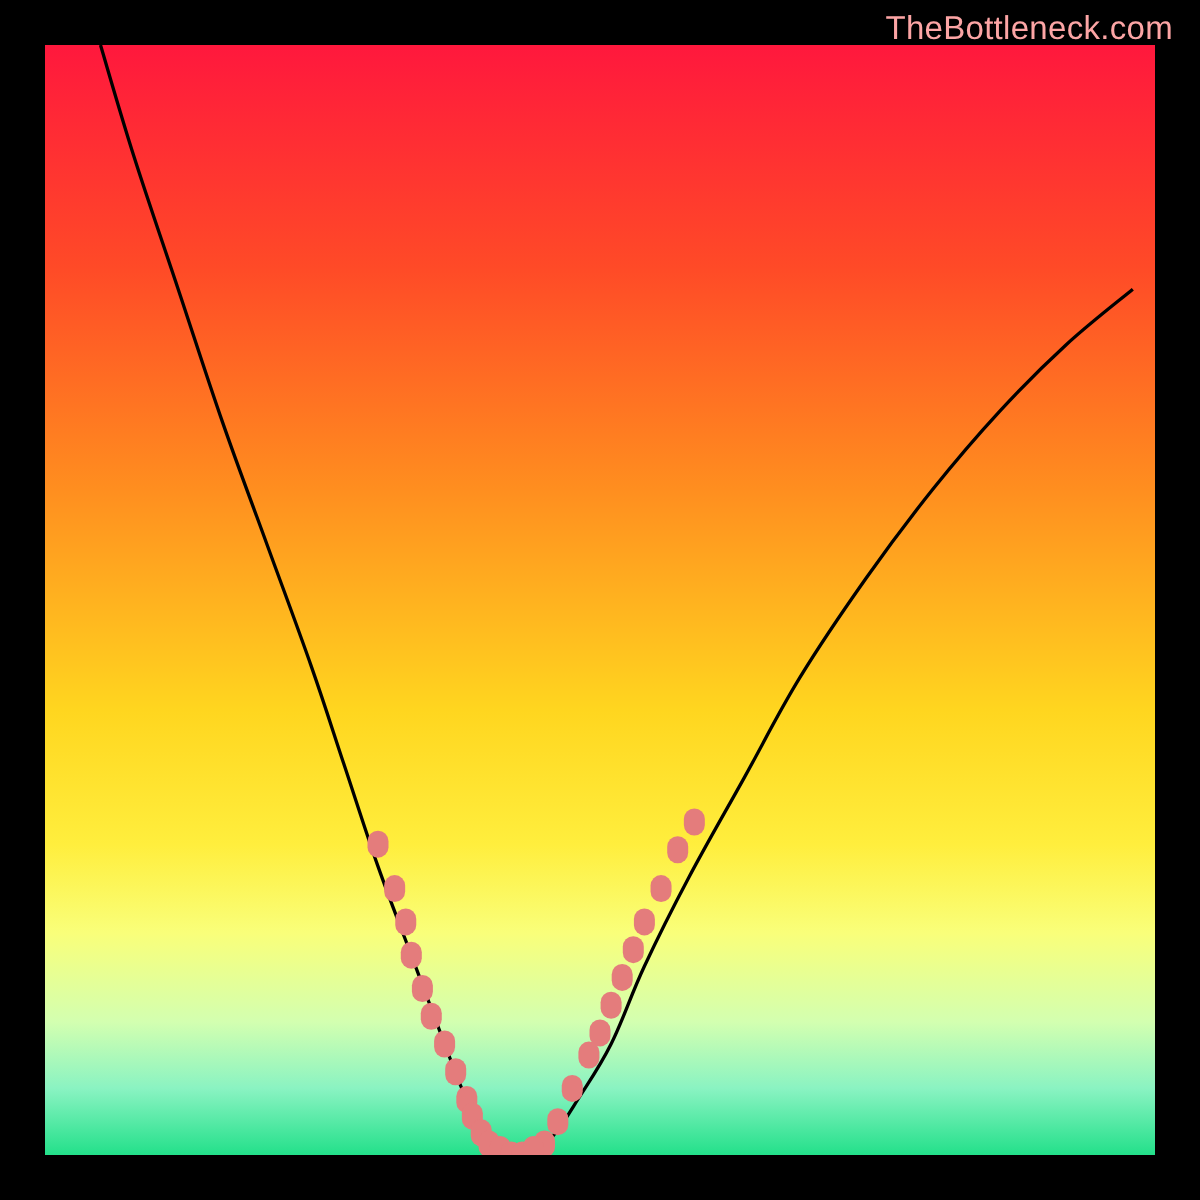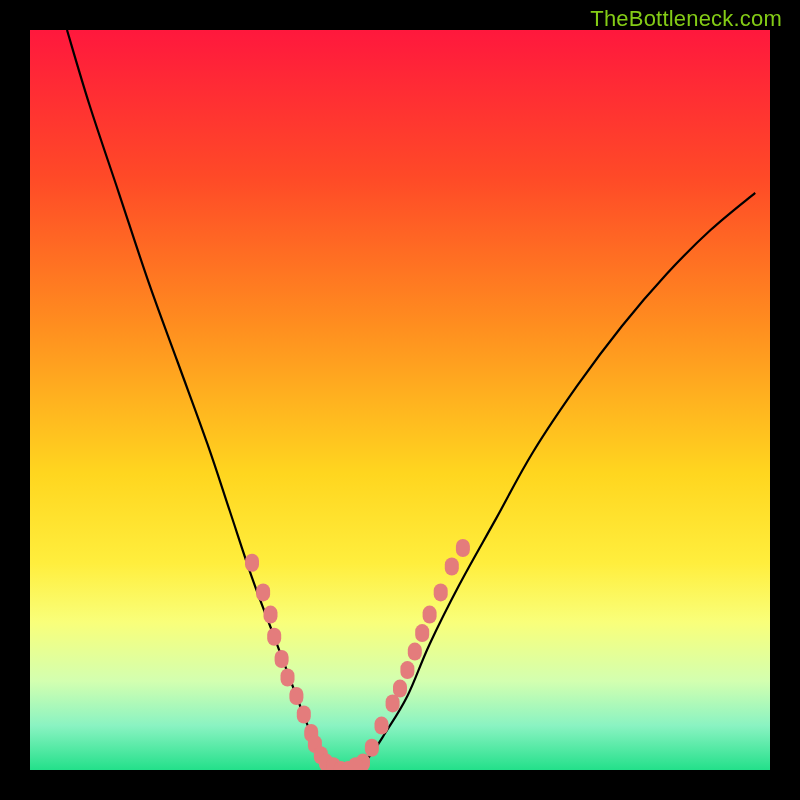--- a/index.html
+++ b/index.html
@@ -15,21 +15,21 @@
     position: relative;
     width: 800px;
     height: 800px;
     background: #000;
   }
   .watermark {
     position: absolute;
     top: 6px;
     right: 18px;
     font-size: 22px;
-    color: #84cc16;
+    color: #fca5a5;
     font-weight: 500;
     letter-spacing: 0.2px;
     z-index: 10;
   }
   .plot-box {
     position: absolute;
     left: 30px;
     top: 30px;
     width: 740px;
     height: 740px;

